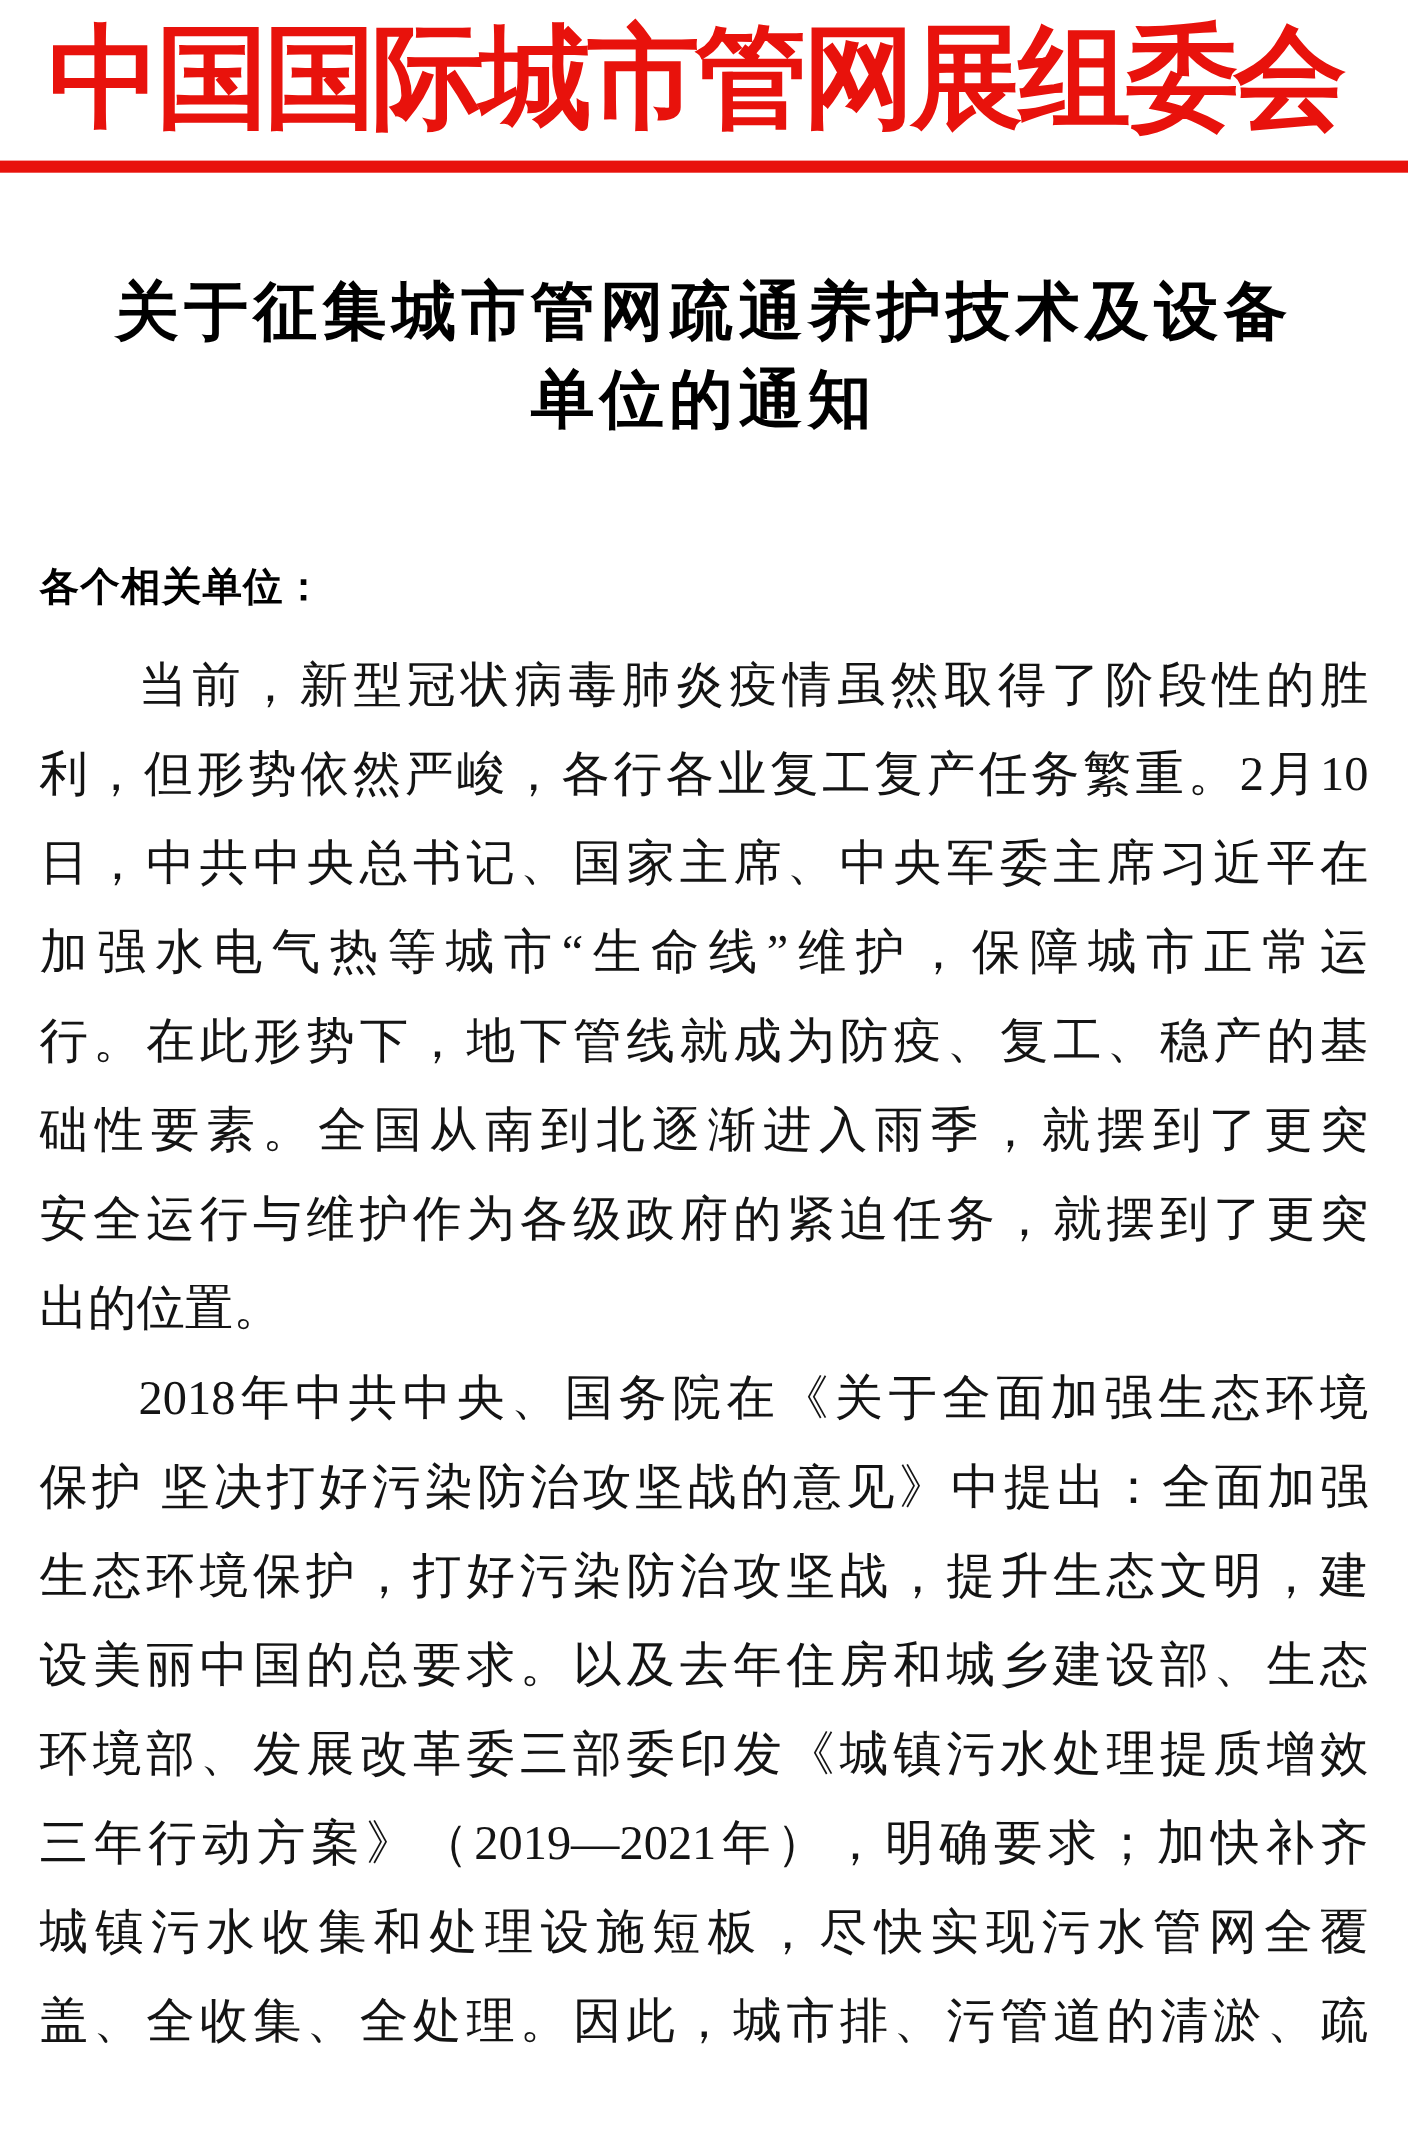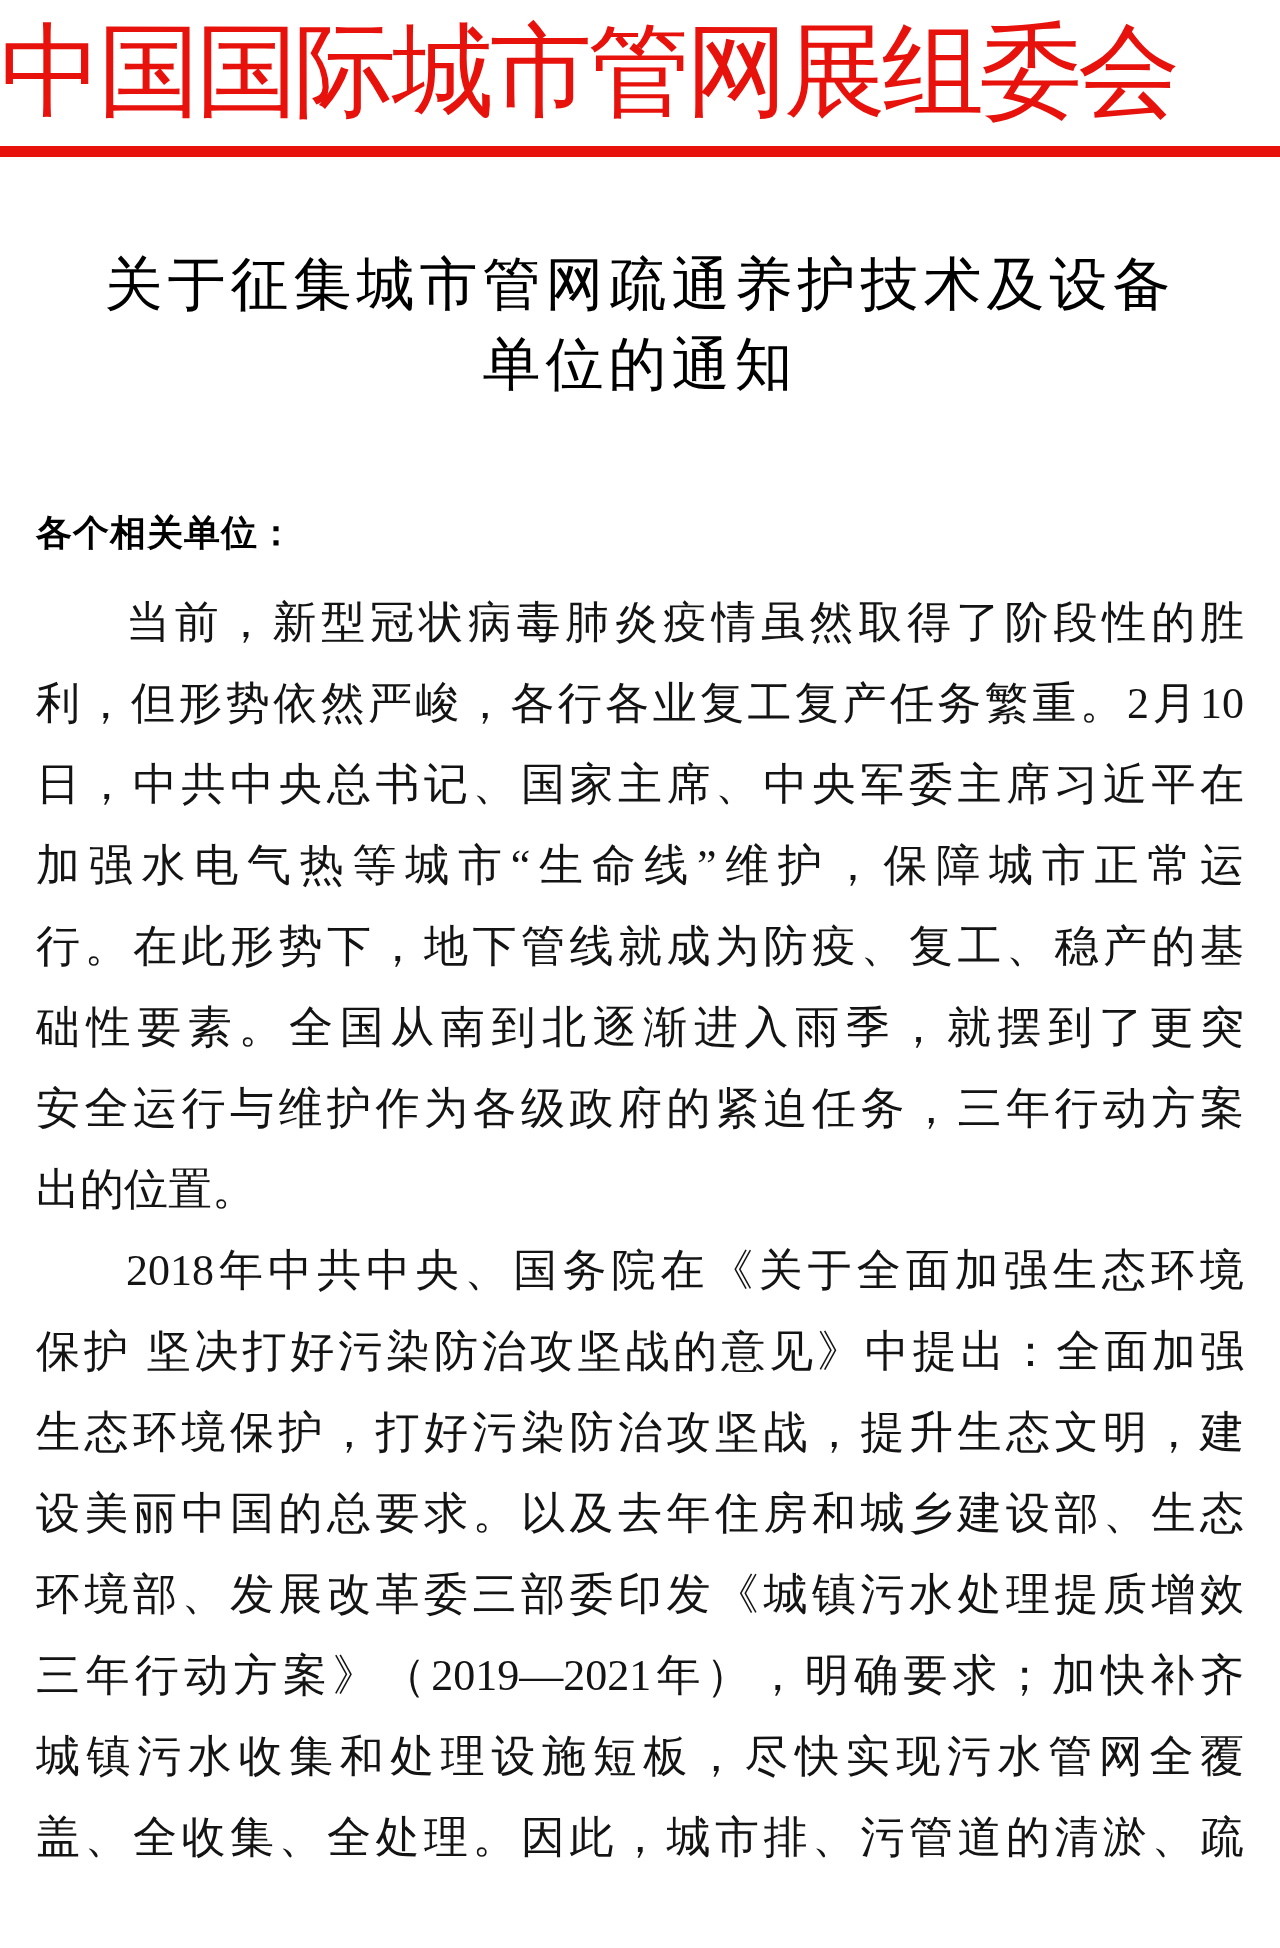--- a/index.html
+++ b/index.html
@@ -12,43 +12,43 @@
     position: relative;
     overflow: hidden;
     font-family: "Liberation Serif", serif;
     color: var(--ink);
   }
 
   
   .org-header {
     position: absolute;
     top: 6px; left: 0; right: 16px;
-    text-align: left;
+    text-align: center;
     color: var(--accent);
     font-family: "Liberation Serif", serif;
-    font-weight: 400;
+    font-weight: 700;
     font-size: 102px;
     line-height: 132px;
     letter-spacing: -4px;
     white-space: nowrap;
   }
   .red-rule {
     position: absolute;
     top: 146px; left: 0;
     width: 1280px; height: 11px;
     background: var(--accent);
   }
 
   
   .doc-title {
     position: absolute;
     top: 244px; left: 0; right: 0;
     text-align: center;
     font-family: "Liberation Sans", sans-serif;
-    font-weight: 400;
+    font-weight: 700;
     font-size: 58px;
     line-height: 80px;
     letter-spacing: 5px;
     color: #000000;
   }
 
   
   .salutation {
     position: absolute;
     top: 502px; left: 36px;
@@ -96,21 +96,21 @@
 
 <div class="salutation">各个相关单位：</div>
 
 <div class="body-lines">
   <div class="line indent">当前，新型冠状病毒肺炎疫情虽然取得了阶段性的胜</div>
   <div class="line">利，但形势依然严峻，各行各业复工复产任务繁重。2月10</div>
   <div class="line">日，中共中央总书记、国家主席、中央军委主席习近平在</div>
   <div class="line">加强水电气热等城市“生命线”维护，保障城市正常运</div>
   <div class="line">行。在此形势下，地下管线就成为防疫、复工、稳产的基</div>
   <div class="line">础性要素。全国从南到北逐渐进入雨季，就摆到了更突</div>
-  <div class="line">安全运行与维护作为各级政府的紧迫任务，三年行动方案</div>
+  <div class="line">安全运行与维护作为各级政府的紧迫任务，就摆到了更突</div>
   <div class="line para-end">出的位置。</div>
   <div class="line indent">2018年中共中央、国务院在《关于全面加强生态环境</div>
   <div class="line">保护 坚决打好污染防治攻坚战的意见》中提出：全面加强</div>
   <div class="line">生态环境保护，打好污染防治攻坚战，提升生态文明，建</div>
   <div class="line">设美丽中国的总要求。以及去年住房和城乡建设部、生态</div>
   <div class="line">环境部、发展改革委三部委印发《城镇污水处理提质增效</div>
   <div class="line">三年行动方案》（2019—2021年），明确要求；加快补齐</div>
   <div class="line">城镇污水收集和处理设施短板，尽快实现污水管网全覆</div>
   <div class="line">盖、全收集、全处理。因此，城市排、污管道的清淤、疏</div>
 </div>

